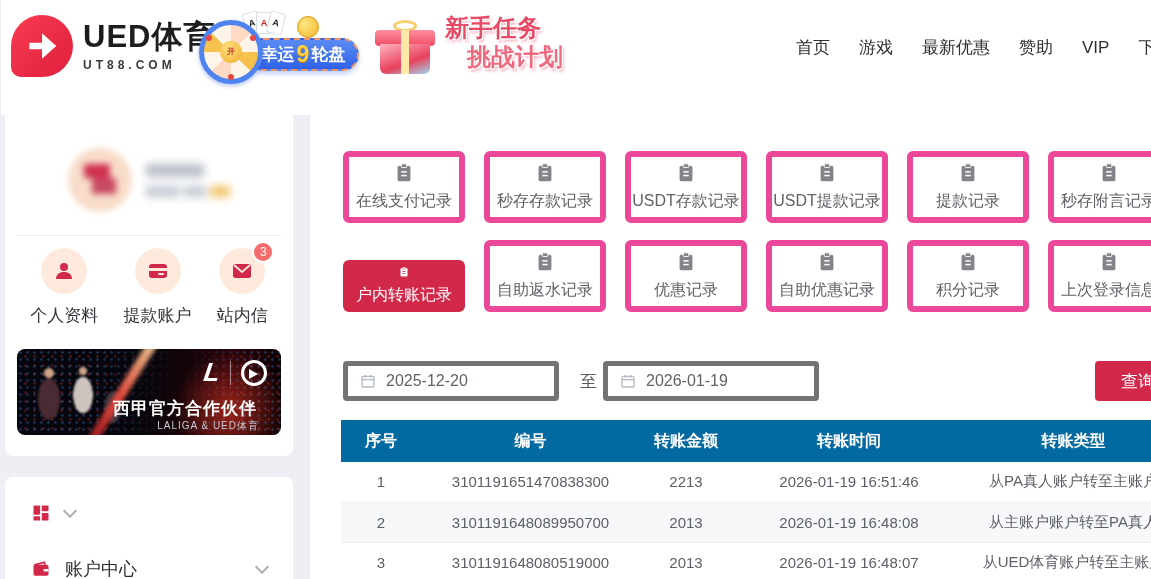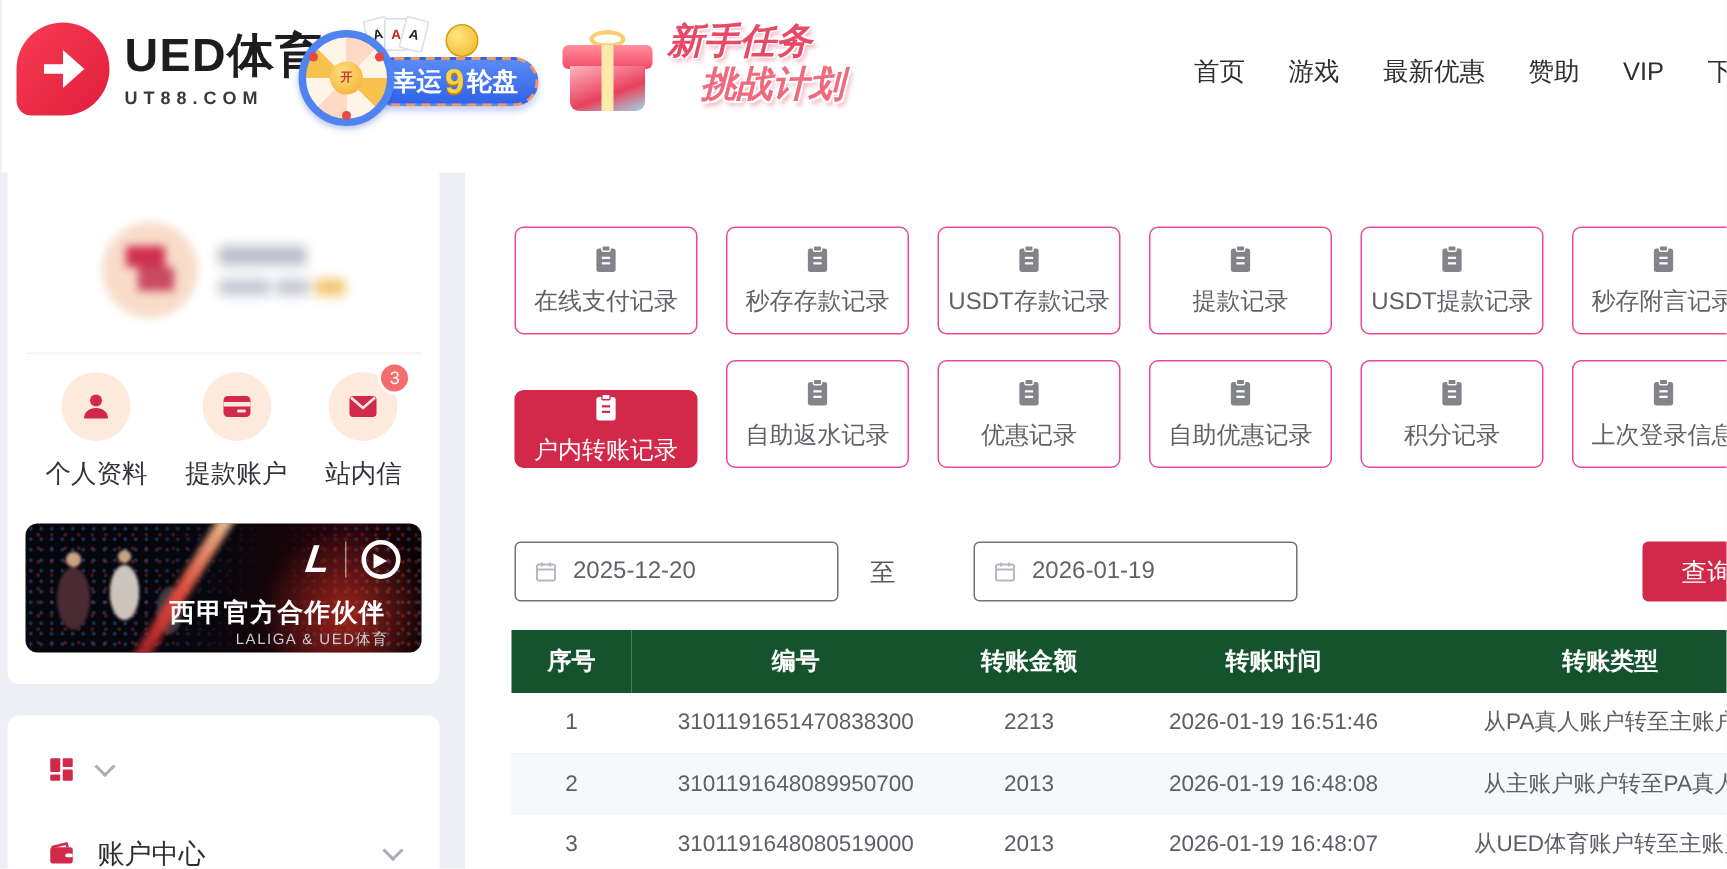--- a/index.html
+++ b/index.html
@@ -45,21 +45,21 @@
   
   .promo-gift { position:absolute; left:372px; top:8px; width:195px; height:80px; }
   .gift { position:absolute; left:0; top:10px; width:64px; height:60px; }
   .gift-lid { position:absolute; left:2px; top:12px; width:60px; height:16px; border-radius:4px;
     background:linear-gradient(180deg,#ff8f9f,#f24b63); }
   .gift-box { position:absolute; left:7px; top:26px; width:50px; height:30px; border-radius:0 0 6px 6px;
     background:linear-gradient(160deg,#ffb4c0,#e8415c 60%,#9fd8ef); }
   .gift-ribbon-v { position:absolute; left:28px; top:12px; width:8px; height:44px; background:#ffe9a8; }
   .gift-bow { position:absolute; left:20px; top:2px; width:24px; height:12px; border-radius:50%;
     border:3px solid #f7cf6e; background:transparent; }
-  .gift-text { position:absolute; left:72px; top:6px; font-style:italic; font-weight:900; line-height:1.2; }
+  .gift-text { position:absolute; left:72px; top:6px; font-weight:900; line-height:1.2; }
   .gift-line1 { font-size:24px; color:#e84a66;
     text-shadow:-1px -1px 0 #fff,1px -1px 0 #fff,-1px 1px 0 #fff,1px 1px 0 #fff,2px 3px 3px rgba(230,80,110,.45); }
   .gift-line2 { font-size:24px; color:#ef6a7e; margin-left:22px;
     text-shadow:-1px -1px 0 #fff,1px -1px 0 #fff,-1px 1px 0 #fff,1px 1px 0 #fff,2px 3px 3px rgba(230,80,110,.45); }
   
   .nav { position:absolute; left:795px; top:0; height:95px; display:flex; align-items:center; gap:29px; }
   .nav-item { font-size:17px; color:#2f2f33; cursor:pointer; white-space:nowrap; }
   
   .side-card1 { position:absolute; left:5px; top:108px; width:288px; height:348px; background:#fff; border-radius:8px; }
   .avatar-row { position:absolute; left:0; top:40px; width:288px; display:flex; align-items:center; justify-content:center; gap:14px; }
@@ -111,42 +111,42 @@
   .menu-item { height:56px; display:flex; align-items:center; padding:0 26px; cursor:pointer; }
   .menu-item + .menu-item { margin-top:0; }
   .menu-icon { width:20px; height:20px; margin-right:14px; display:flex; align-items:center; justify-content:center; }
   .menu-label { font-size:18px; color:#2e2f33; flex:1; }
   .chevron { width:10px; height:10px; border-right:2px solid #a9adb5; border-bottom:2px solid #a9adb5;
     transform:rotate(45deg); margin-top:-4px; }
   
   .main-panel { position:absolute; left:310px; top:108px; width:900px; height:500px; background:#fff; border-radius:8px; }
   .tabs { position:absolute; left:33px; top:43px; display:grid; grid-template-columns:repeat(6,122px);
     grid-auto-rows:72px; column-gap:19px; row-gap:17px; }
-  .tab { border:1px solid #ec4899; border-radius:6px; background:#fff; display:flex; flex-direction:column;
+  .tab { border:6px solid #ec4899; border-radius:6px; background:#fff; display:flex; flex-direction:column;
     align-items:center; justify-content:center; gap:7px; cursor:pointer; color:#828489; }
   .tab svg { width:22px; height:22px; }
   .tab .clip-line { fill:#fff; }
   .tab-label { font-size:16px; color:#5f6267; white-space:nowrap; }
   .tab--active { background:#d2294a; border-color:#d2294a; color:#fff;margin-top:20px; }
   .tab--active .clip-line { fill:#d2294a; }
   .tab--active .tab-label { color:#fff; }
   
   .filter-row { position:absolute; left:33px; top:253px; width:860px; height:40px; }
-  .date-input { position:absolute; top:0; height:40px; width:216px; border:1px solid #737373; border-radius:4px;
+  .date-input { position:absolute; top:0; height:40px; width:216px; border:5px solid #737373; border-radius:4px;
     background:#fff; display:flex; align-items:center; padding:0 12px; gap:10px; cursor:text; }
   .date-input.from { left:0; }
-  .date-input.to { left:260px;margin-left:46px; }
+  .date-input.to { left:260px; }
   .date-sep { position:absolute; left:237px; top:9px; font-size:17px; color:#5a5c61; }
   .date-text { font-size:16px; color:#5f6267; }
   .cal-icon { width:16px; height:16px; }
   .search-btn { position:absolute; left:752px; top:0; width:86px; height:40px; background:#d2294a; color:#fff;
     border:none; border-radius:4px; font-size:17px; cursor:pointer; font-family:inherit; }
   
   .records-table { position:absolute; left:31px; top:312px; width:840px; border-collapse:collapse; table-layout:fixed; }
-  .records-table th { background:#14532d; color:#fff; font-size:16px; font-weight:700; height:42px; }
+  .records-table th { background:#0369a1; color:#fff; font-size:16px; font-weight:700; height:42px; }
   .records-table td { height:40px; text-align:center; font-size:15px; color:#5c5f66; border-bottom:1px solid #f1f2f5; }
   .records-table tr:nth-child(even) td { background:#f7f8fa; }
   .col-idx { width:80px; } .col-no { width:219px; } .col-amt { width:92px; } .col-time { width:234px; } .col-type { width:215px; }
 </style>
 </head>
 <body>
 
 <div class="header">
   <div class="logo">
     <div class="logo-mark">
@@ -322,30 +322,30 @@
         </svg>
       <span class="tab-label">USDT存款记录</span>
     </div>
     <div class="tab">
       <svg viewBox="0 0 24 24">
           <rect x="5" y="4" width="14" height="17" rx="2" fill="currentColor"></rect>
           <rect x="9" y="2" width="6" height="4" rx="1" fill="currentColor" stroke="#fff" stroke-width="1"></rect>
           <rect class="clip-line" x="9" y="10" width="6" height="1.6"></rect>
           <rect class="clip-line" x="9" y="14" width="6" height="1.6"></rect>
         </svg>
+      <span class="tab-label">USDT提款记录</span>
+    </div>
+    <div class="tab">
+      <svg viewBox="0 0 24 24">
+          <rect x="5" y="4" width="14" height="17" rx="2" fill="currentColor"></rect>
+          <rect x="9" y="2" width="6" height="4" rx="1" fill="currentColor" stroke="#fff" stroke-width="1"></rect>
+          <rect class="clip-line" x="9" y="10" width="6" height="1.6"></rect>
+          <rect class="clip-line" x="9" y="14" width="6" height="1.6"></rect>
+        </svg>
       <span class="tab-label">提款记录</span>
-    </div>
-    <div class="tab">
-      <svg viewBox="0 0 24 24">
-          <rect x="5" y="4" width="14" height="17" rx="2" fill="currentColor"></rect>
-          <rect x="9" y="2" width="6" height="4" rx="1" fill="currentColor" stroke="#fff" stroke-width="1"></rect>
-          <rect class="clip-line" x="9" y="10" width="6" height="1.6"></rect>
-          <rect class="clip-line" x="9" y="14" width="6" height="1.6"></rect>
-        </svg>
-      <span class="tab-label">USDT提款记录</span>
     </div>
     <div class="tab">
       <svg viewBox="0 0 24 24">
           <rect x="5" y="4" width="14" height="17" rx="2" fill="currentColor"></rect>
           <rect x="9" y="2" width="6" height="4" rx="1" fill="currentColor" stroke="#fff" stroke-width="1"></rect>
           <rect class="clip-line" x="9" y="10" width="6" height="1.6"></rect>
           <rect class="clip-line" x="9" y="14" width="6" height="1.6"></rect>
         </svg>
       <span class="tab-label">秒存附言记录</span>
     </div>

